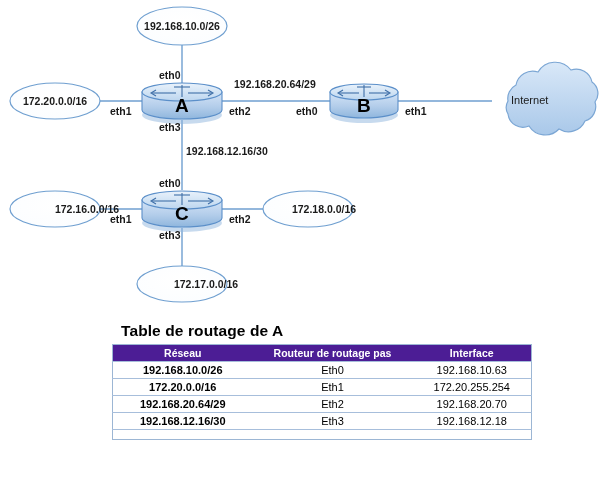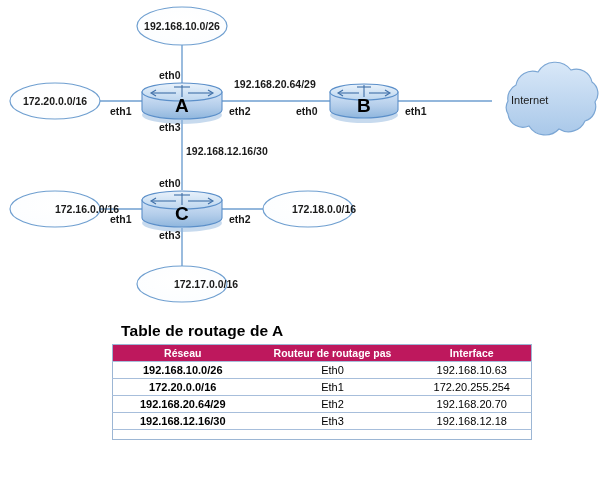--- a/index.html
+++ b/index.html
@@ -74,21 +74,21 @@
     margin: 0 0 4px 9px;
     letter-spacing: 0.1px;
   }
   table.rt {
     border-collapse: collapse;
     width: 419px;
     table-layout: fixed;
     border: 1px solid #9cb6d4;
   }
   table.rt th {
-    background: #be185d;
+    background: #4c1d95;
     color: #ffffff;
     font-size: 10.5px;
     font-weight: bold;
     height: 16px;
     padding: 0;
     text-align: center;
     border: none;
   }
   table.rt td {
     font-size: 11px;

